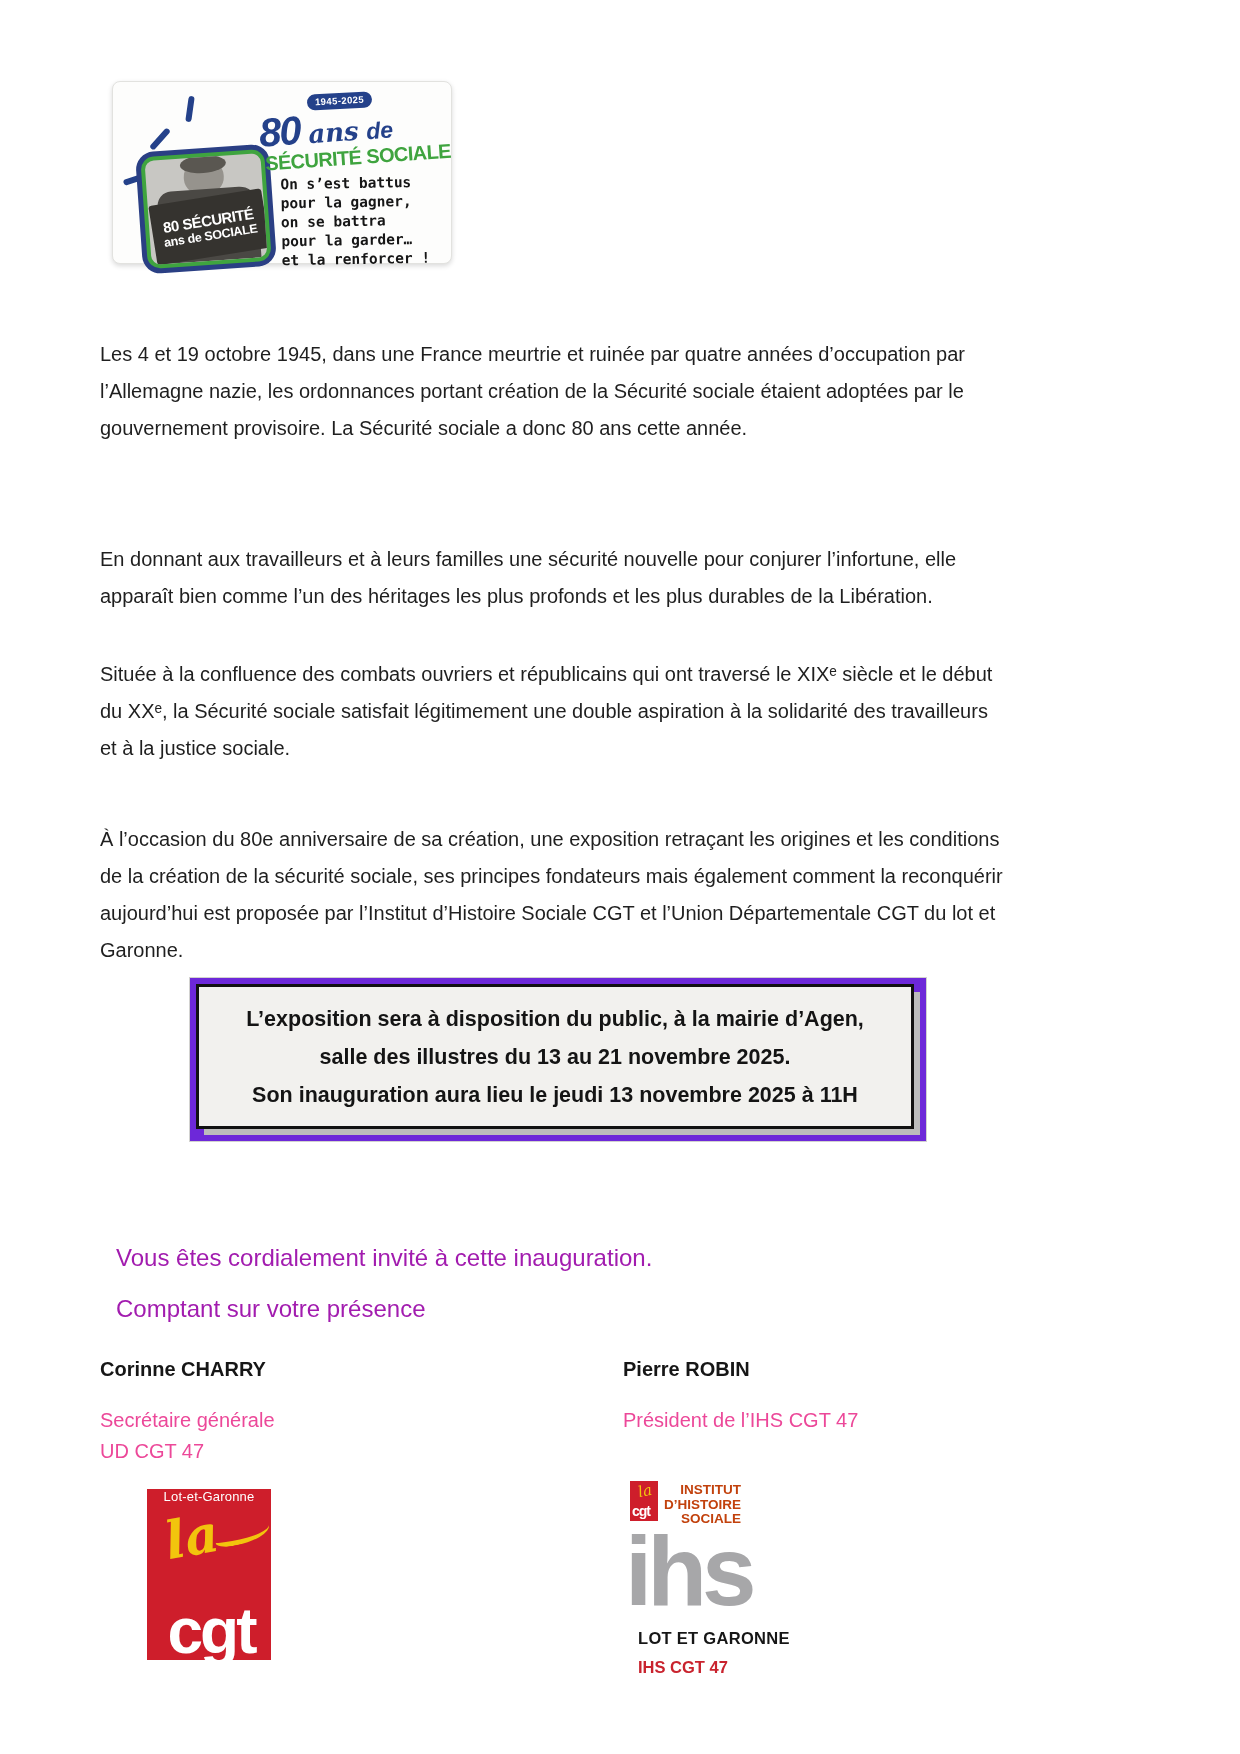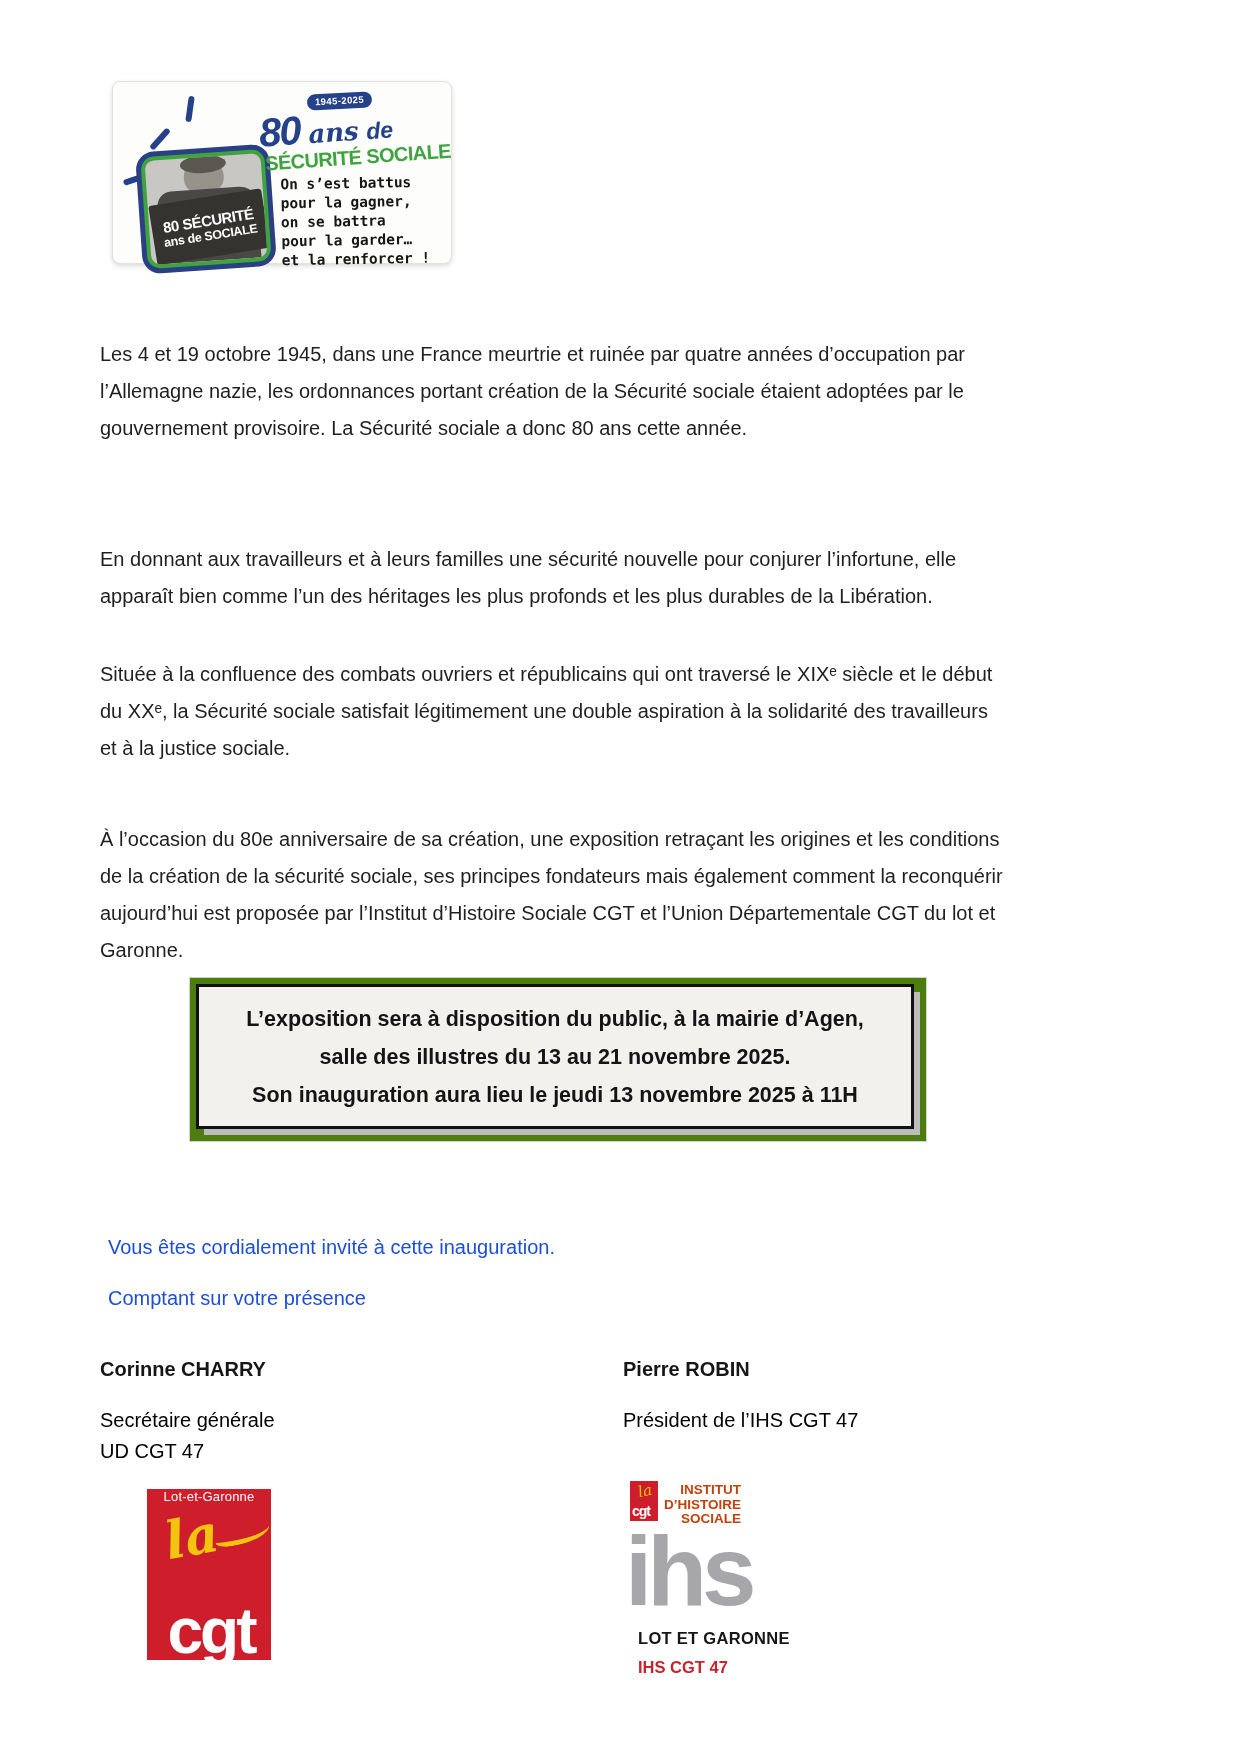--- a/index.html
+++ b/index.html
@@ -34,33 +34,33 @@
                  letter-spacing:-0.6px; transform:rotate(-4deg); white-space:nowrap; }
   .slogan { position:absolute; left:168px; top:92px; font-family:"DejaVu Sans Mono", monospace; font-weight:700;
             font-size:14.5px; line-height:19px; color:#161616; transform:rotate(-1deg); }
 
   
   .para { position:absolute; left:100px; width:905px; font-size:20px; line-height:37px; margin:0; color:#1f1f1f; }
   .p1 { top:336px; } .p2 { top:541px; } .p3 { top:656px; } .p4 { top:821px; }
 
   
   .box-frame { position:absolute; left:189px; top:977px; width:738px; box-sizing:border-box;
-               border:1px solid #d2d2cf; background:#4d7c0f; padding:6px 12px 12px 6px; }
+               border:1px solid #d2d2cf; background:#6d28d9; padding:6px 12px 12px 6px; }
   .box-inner { border:3px solid #111111; background:#f2f1ee; box-shadow:7px 7px 0 -1px #bcbcbc;
                padding:13px 8px 12px; text-align:center; font-weight:700; font-size:21.5px; line-height:38px; color:#141414; }
 
   
-  .closing { position:absolute; left:100px; width:905px; font-size:20px; margin:8px; color:#1d4ed8; }
+  .closing { position:absolute; left:100px; width:905px; font-size:24px; margin:16px; color:#a21caf; }
   .c1 { top:1228px; } .c2 { top:1279px; }
 
   
   .sig { position:absolute; top:1358px; }
   .sig-left { left:100px; } .sig-right { left:623px; }
   .sig-name { font-size:20px; font-weight:700; color:#161616; }
-  .sig-roles { margin-top:24px; font-size:20px; line-height:31px; color:#000000; }
+  .sig-roles { margin-top:24px; font-size:20px; line-height:31px; color:#ec4899; }
 
   
   .cgt-logo { position:absolute; left:147px; top:1489px; width:124px; height:171px; background:#ce1e2b; color:#fff; }
   .cgt-region { text-align:center; font-size:13px; padding-top:0; letter-spacing:0.2px; }
   .cgt-la { position:absolute; left:18px; top:22px; font-family:"DejaVu Serif", serif; font-style:italic; font-weight:700;
             font-size:52px; color:#f2c40d; transform:rotate(-10deg); line-height:52px; }
   .cgt-la::after { content:""; position:absolute; right:-52px; bottom:10px; width:56px; height:16px;
                    border-bottom:5px solid #f2c40d; border-radius:0 0 70% 30%; }
   .cgt-word { position:absolute; left:0; right:-4px; bottom:0; text-align:center; font-weight:800; font-size:64px;
               letter-spacing:-3px; line-height:58px; }

